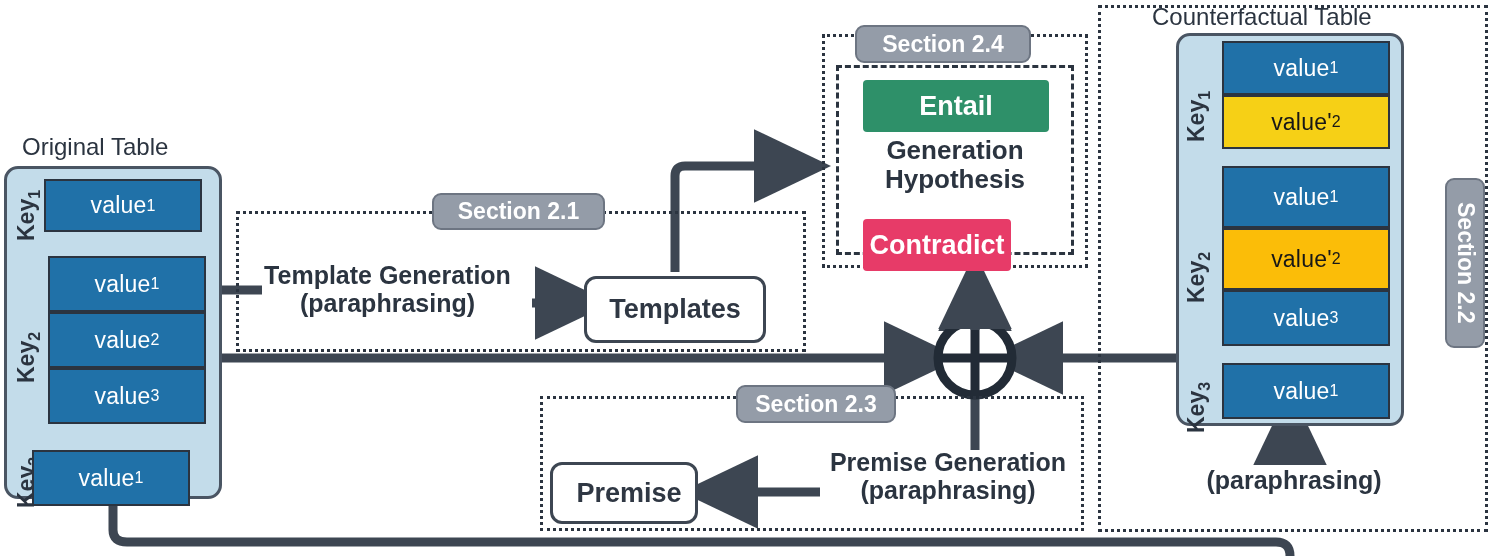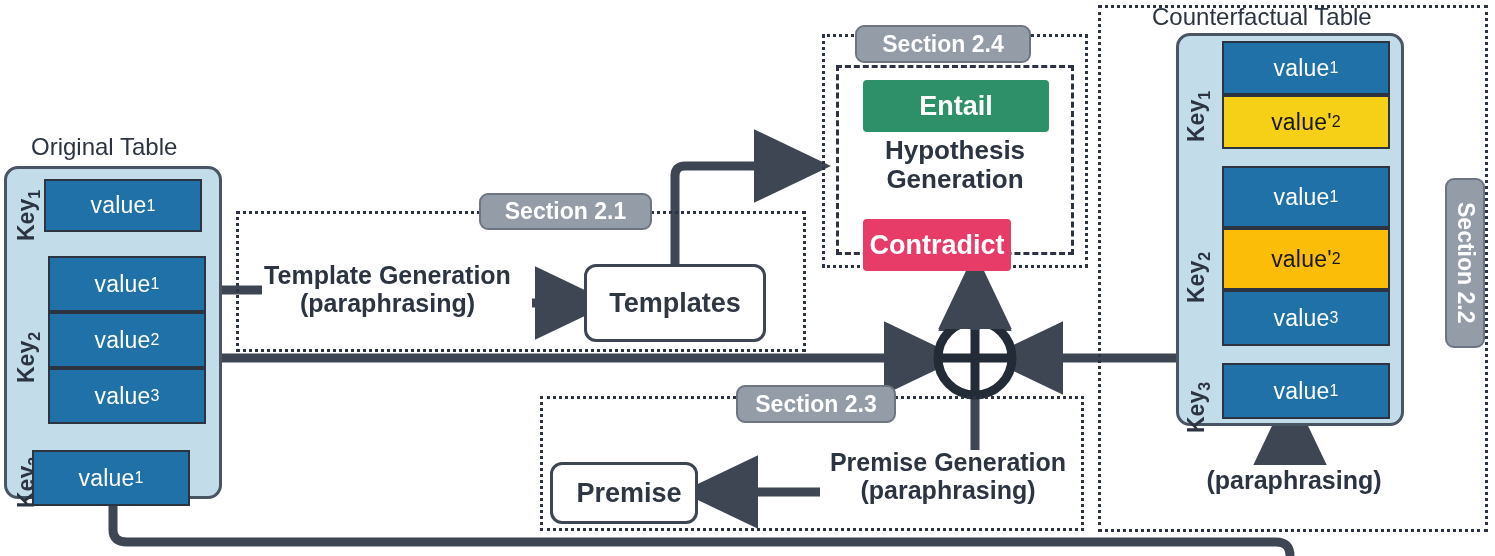--- a/index.html
+++ b/index.html
@@ -74,49 +74,49 @@
 
     <line x1="975" y1="330" x2="975" y2="288" stroke="#3d4652" stroke-width="9" marker-end="url(#ah)"></line>
 
     <line x1="820" y1="492" x2="717" y2="492" stroke="#3d4652" stroke-width="9" marker-end="url(#ah)"></line>
 
     <line x1="1290" y1="460" x2="1290" y2="424" stroke="#3d4652" stroke-width="9" marker-end="url(#ah)"></line>
 
     <path d="M113,498 L113,530 Q113,542 127,542 L1276,542 Q1290,542 1290,556" stroke="#3d4652" stroke-width="9" fill="none"></path>
   </svg>
 
-  <div class="tbl-title" style="left:31px;top:133px;">Original Table</div>
+  <div class="tbl-title" style="left:22px;top:133px;">Original Table</div>
   <div class="tbl" style="left:4px;top:166px;width:218px;height:333px;"></div>
 
   <div class="keylab" style="left:-2px;top:196px;width:60px;height:30px;">Key<sub style="font-size:16px;">1</sub></div>
   <div class="cell blue" style="left:44px;top:179px;width:158px;height:53px;">value<sub>1</sub></div>
 
   <div class="keylab" style="left:-2px;top:338px;width:60px;height:30px;">Key<sub style="font-size:16px;">2</sub></div>
   <div class="cell blue" style="left:48px;top:256px;width:158px;height:56px;">value<sub>1</sub></div>
   <div class="cell blue" style="left:48px;top:312px;width:158px;height:56px;">value<sub>2</sub></div>
   <div class="cell blue" style="left:48px;top:368px;width:158px;height:56px;">value<sub>3</sub></div>
 
   <div class="keylab" style="left:-2px;top:463px;width:60px;height:30px;">Key<sub style="font-size:16px;">3</sub></div>
   <div class="cell blue" style="left:32px;top:450px;width:158px;height:56px;">value<sub>1</sub></div>
 
   <div class="region" style="left:236px;top:211px;width:570px;height:141px;"></div>
-  <div class="pill" style="left:432px;top:193px;width:173px;height:37px;margin-left:47px;">Section 2.1</div>
+  <div class="pill" style="left:432px;top:193px;width:173px;height:37px;">Section 2.1</div>
   <div class="lbl" style="left:245px;top:261px;width:285px;">
     <div>Template Generation</div>
     <div>(paraphrasing)</div>
   </div>
-  <div class="node" style="left:584px;top:264px;width:182px;height:78px;">Templates</div>
+  <div class="node" style="left:584px;top:276px;width:182px;height:67px;">Templates</div>
 
   <div class="region" style="left:822px;top:34px;width:266px;height:234px;"></div>
   <div class="region dashed" style="left:836px;top:65px;width:238px;height:190px;"></div>
   <div class="pill" style="left:855px;top:25px;width:176px;height:38px;">Section 2.4</div>
   <div class="chip entail" style="left:863px;top:80px;width:186px;height:52px;">Entail</div>
   <div class="lbl" style="left:836px;top:136px;width:238px;font-size:26px;">
+    <div>Generation</div>
     <div>Hypothesis</div>
-    <div>Generation</div>
   </div>
   <div class="chip contradict" style="left:863px;top:219px;width:148px;height:52px;">Contradict</div>
 
   <div class="region" style="left:540px;top:396px;width:544px;height:135px;"></div>
   <div class="pill" style="left:736px;top:385px;width:160px;height:38px;">Section 2.3</div>
   <div class="node" style="left:550px;top:462px;width:148px;height:62px;padding-left:10px;">Premise</div>
   <div class="lbl" style="left:812px;top:448px;width:272px;">
     <div>Premise Generation</div>
     <div>(paraphrasing)</div>
   </div>

